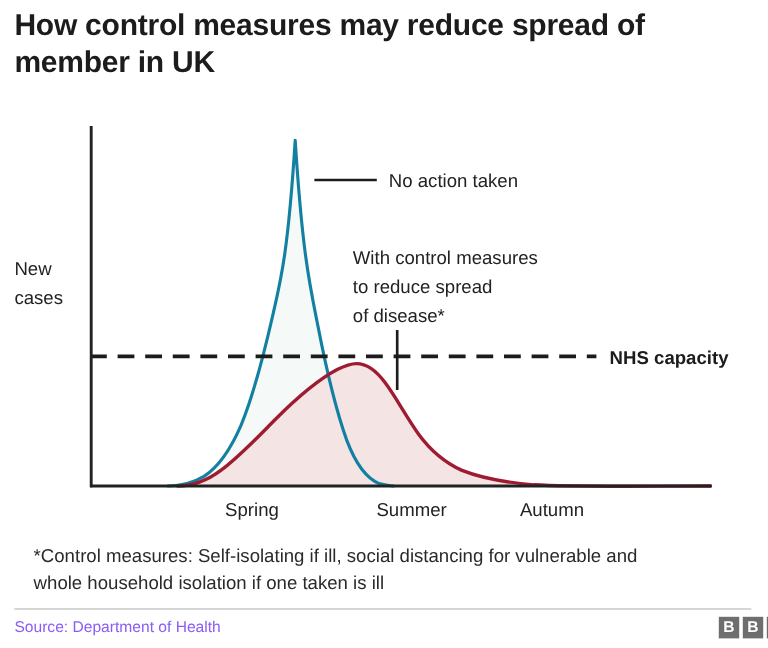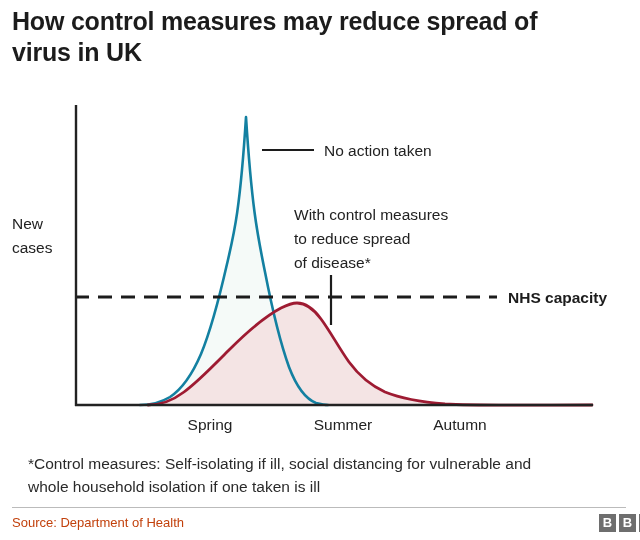--- a/index.html
+++ b/index.html
@@ -71,21 +71,21 @@
     width: 614px;
     height: 1px;
     background: #bbbbbb;
   }
   .source-text {
     position: absolute;
     left: 12px;
     top: 514px;
     font-size: 13px;
     line-height: 18px;
-    color: #c2410c;
+    color: #8b5cf6;
   }
   .bbc-logo {
     position: absolute;
     right: 12px;
     top: 514px;
     display: flex;
     gap: 3px;
   }
   .bbc-logo span {
     display: inline-block;
@@ -114,21 +114,21 @@
     font-weight: bold;
     fill: #1c1c1c;
   }
 </style>
 </head>
 <body>
 
 <div class="page">
 
   <div class="title-block">
-    <h1 class="chart-title"><span>How control measures may reduce spread of</span><br><span>virus in UK</span></h1>
+    <h1 class="chart-title"><span>How control measures may reduce spread of</span><br><span>member in UK</span></h1>
   </div>
 
   <div class="figure">
     <svg width="640" height="350" viewBox="0 0 640 350" xmlns="http://www.w3.org/2000/svg">
 
       <path fill="#f5faf8" stroke="none" d="M 140 313
                C 150 313, 160 311, 170 305
                C 182 297, 192 283, 201 262
                C 211 238, 219 207, 227 172
                C 234 142, 240 119, 246 25

